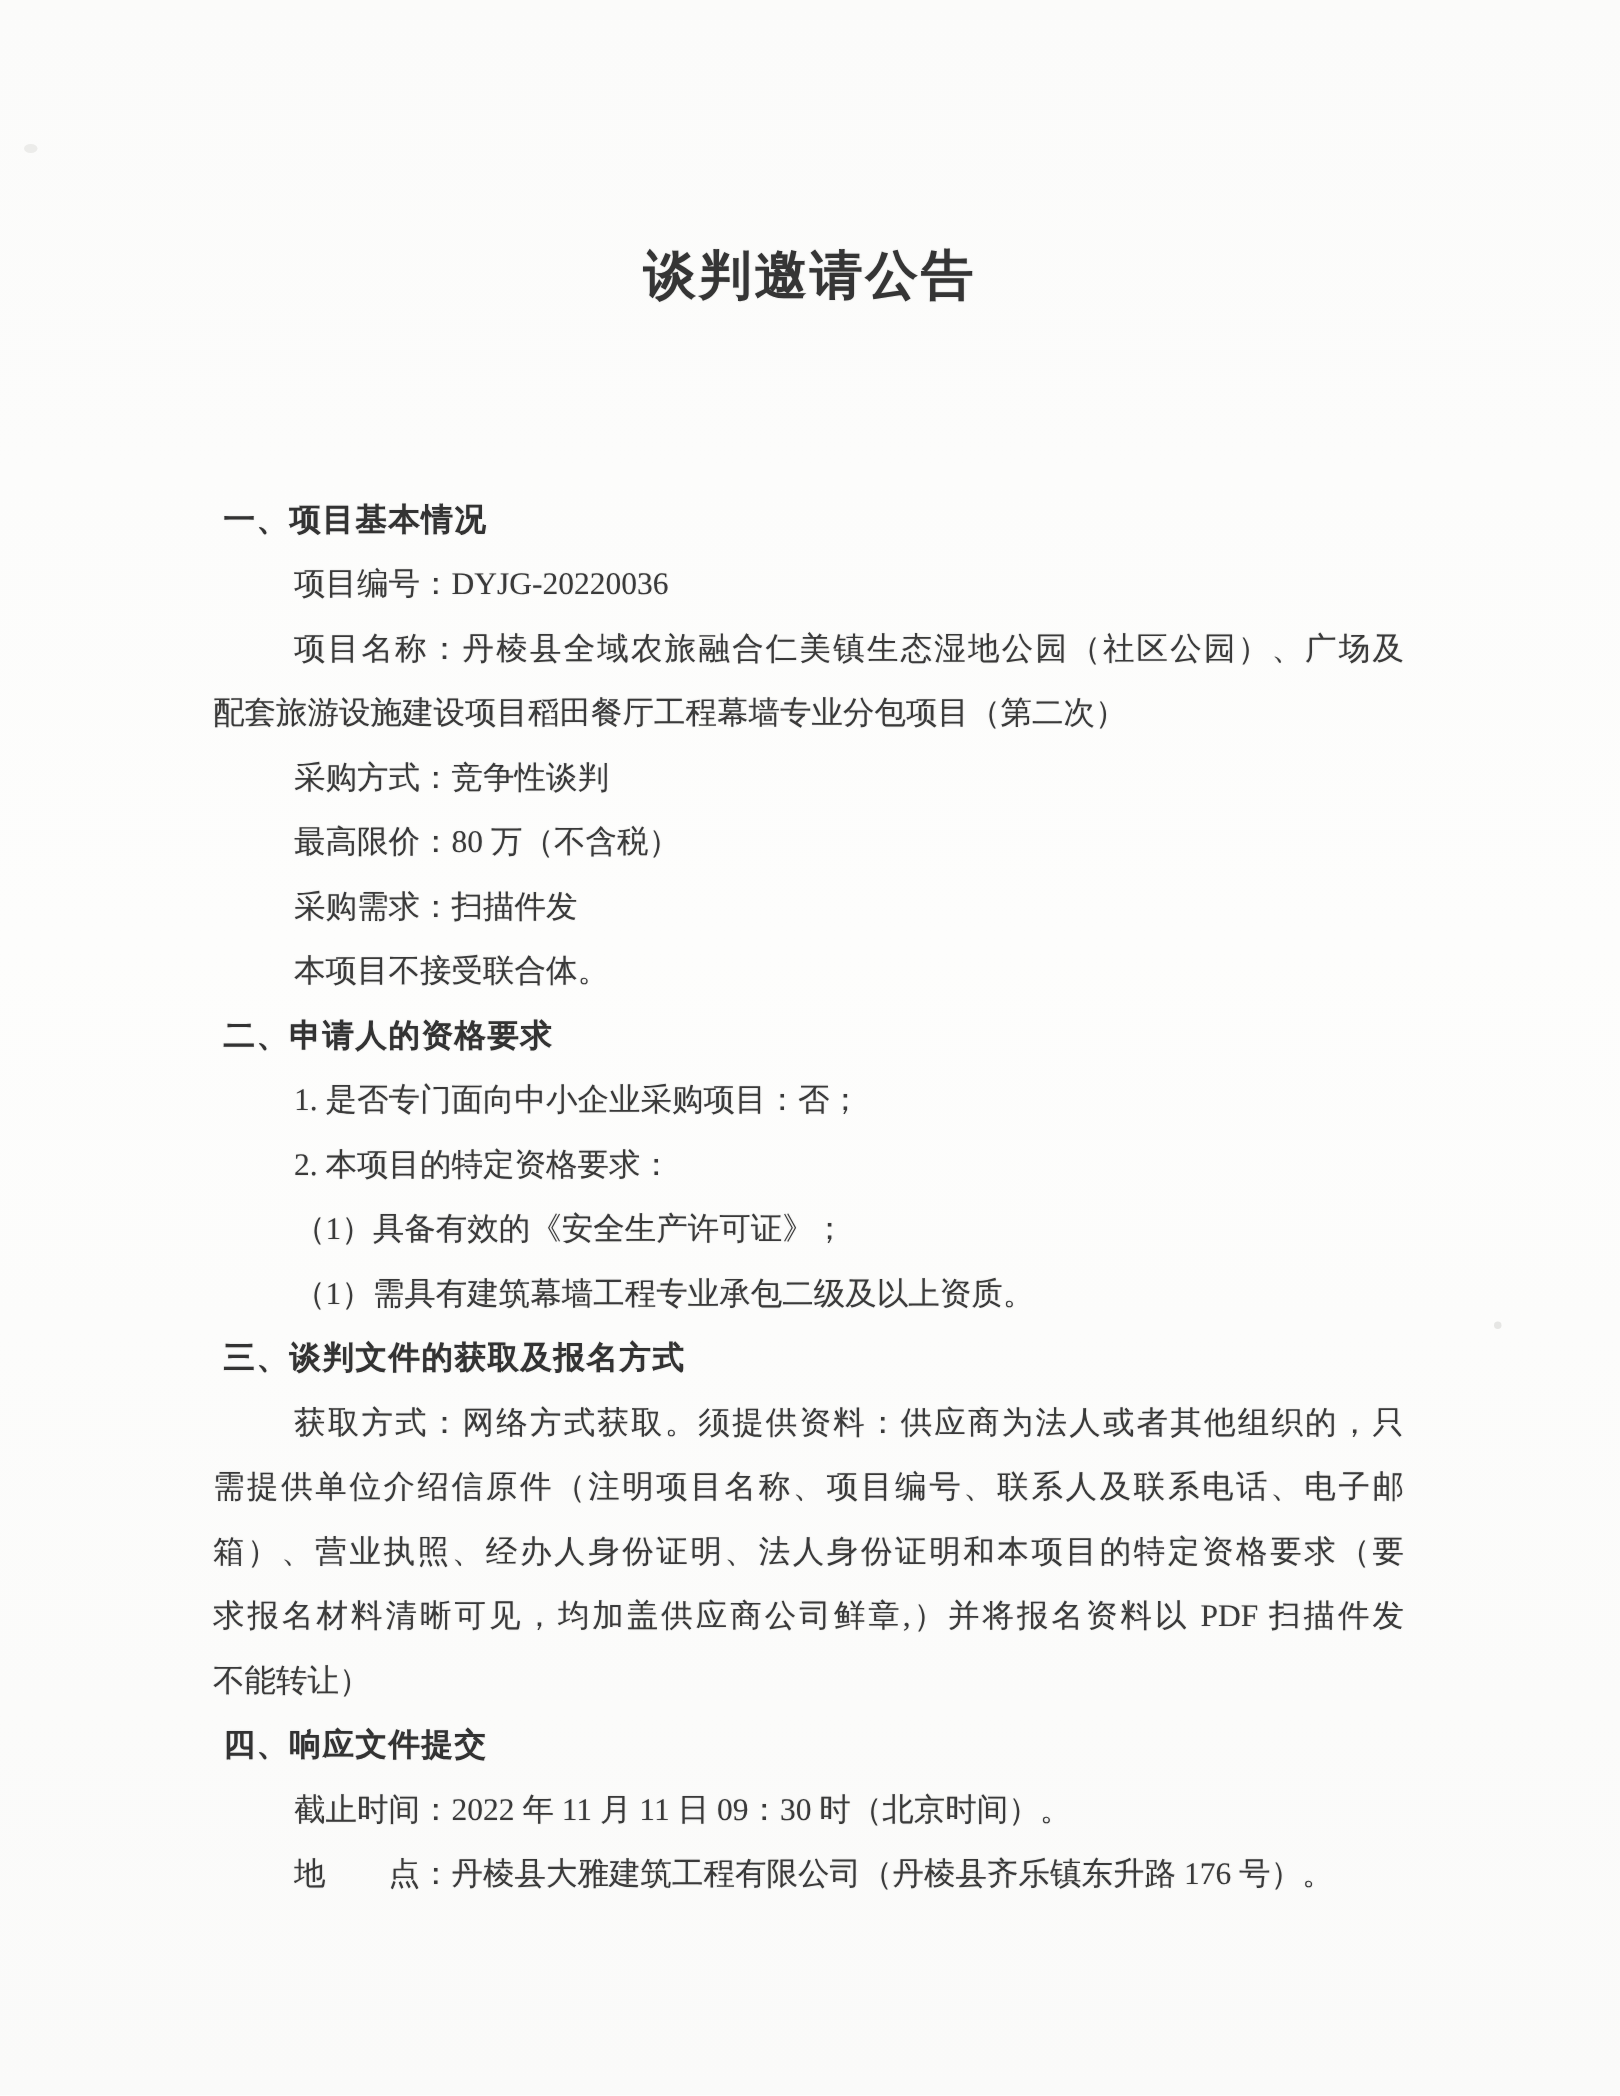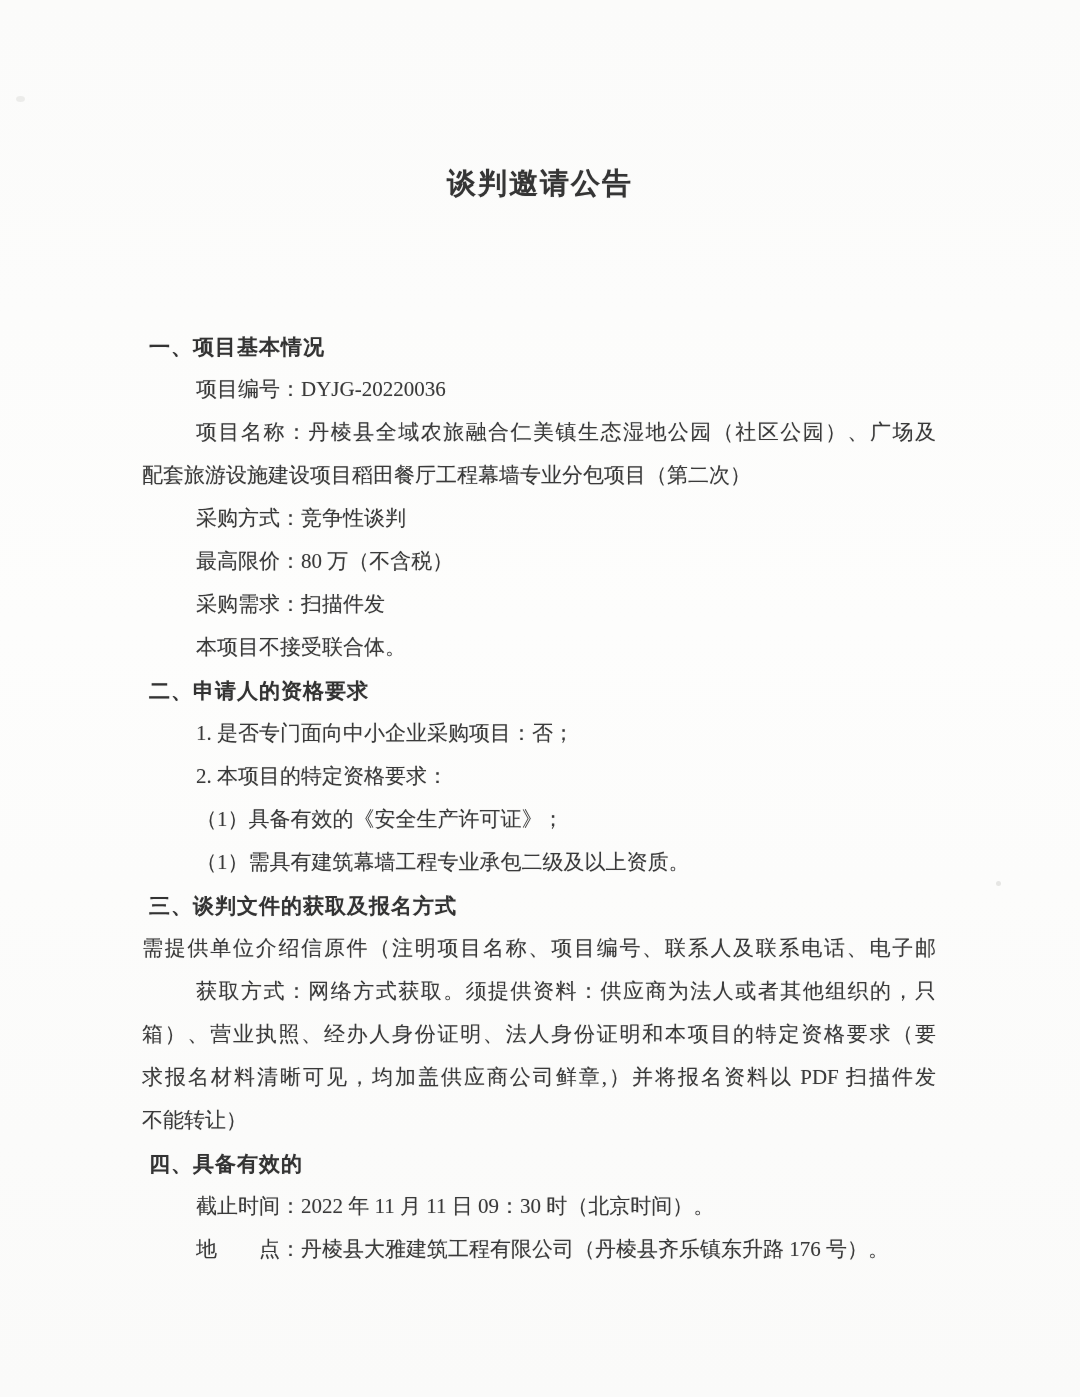--- a/index.html
+++ b/index.html
@@ -14,21 +14,21 @@
     background: linear-gradient(180deg, #fbfbfa 0%, #fdfdfc 45%, #fafaf9 100%);
     overflow: hidden;
     font-family: "Liberation Serif", "DejaVu Serif", serif;
     color: #3a3a3a;
   }
   .doc-title {
     padding-top: 162px;
     height: 43px;
     line-height: 43px;
     text-align: center;
-    font-size: 29px;
+    font-size: 35px;
     font-weight: 700;
     letter-spacing: 2px;
     color: #353535;
     text-shadow: 0 0 1px rgba(60,60,60,0.35);
   }
   .doc-body {
     margin: 120px 144px 0 142px;
     font-size: 21px;
     text-shadow: 0 0 1px rgba(60,60,60,0.3);
   }
@@ -89,22 +89,22 @@
       <div class="line indent">采购方式：竞争性谈判</div>
       <div class="line indent">最高限价：80 万（不含税）</div>
       <div class="line indent">采购需求：扫描件发</div>
       <div class="line indent">本项目不接受联合体。</div>
       <div class="line heading">二、申请人的资格要求</div>
       <div class="line indent">1. 是否专门面向中小企业采购项目：否；</div>
       <div class="line indent">2. 本项目的特定资格要求：</div>
       <div class="line indent">（1）具备有效的《安全生产许可证》；</div>
       <div class="line indent">（1）需具有建筑幕墙工程专业承包二级及以上资质。</div>
       <div class="line heading">三、谈判文件的获取及报名方式</div>
+      <div class="line indent-fill">获取方式：网络方式获取。须提供资料：供应商为法人或者其他组织的，只</div>
       <div class="line flush-fill">需提供单位介绍信原件（注明项目名称、项目编号、联系人及联系电话、电子邮</div>
-      <div class="line indent-fill">获取方式：网络方式获取。须提供资料：供应商为法人或者其他组织的，只</div>
       <div class="line flush-fill">箱）、营业执照、经办人身份证明、法人身份证明和本项目的特定资格要求（要</div>
       <div class="line flush-fill">求报名材料清晰可见，均加盖供应商公司鲜章,）并将报名资料以 PDF 扫描件发</div>
       <div class="line flush">不能转让）</div>
-      <div class="line heading">四、具备有效的</div>
+      <div class="line heading">四、响应文件提交</div>
       <div class="line indent">截止时间：2022 年 11 月 11 日 09：30 时（北京时间）。</div>
       <div class="line indent">地　　点：丹棱县大雅建筑工程有限公司（丹棱县齐乐镇东升路 176 号）。</div>
     </div>
 </div>
 
 </body></html>

